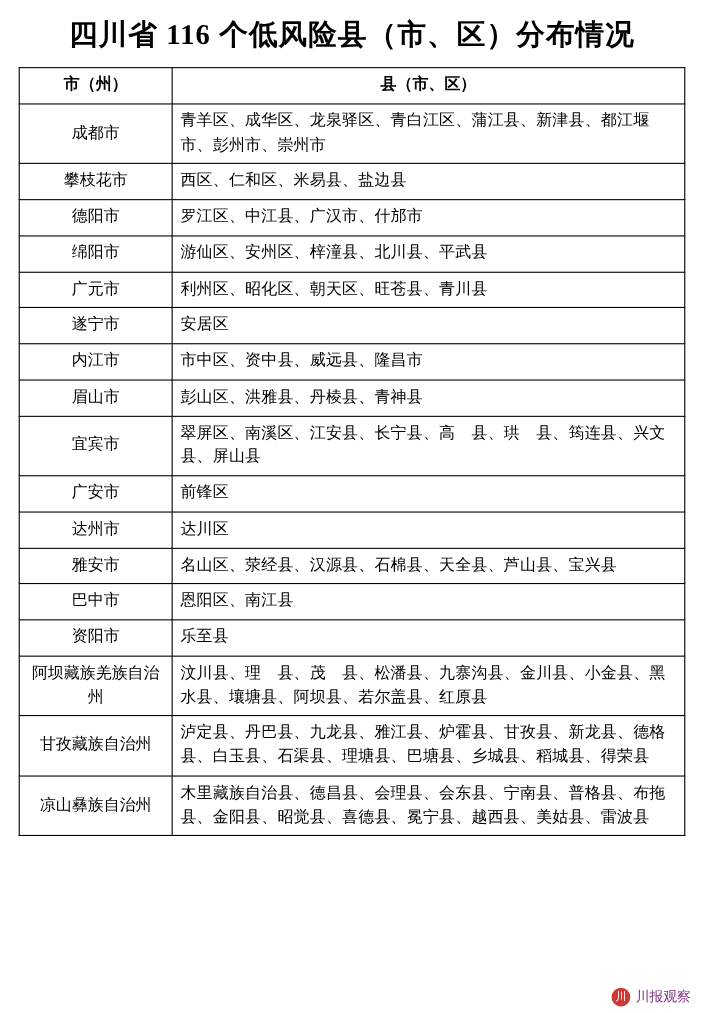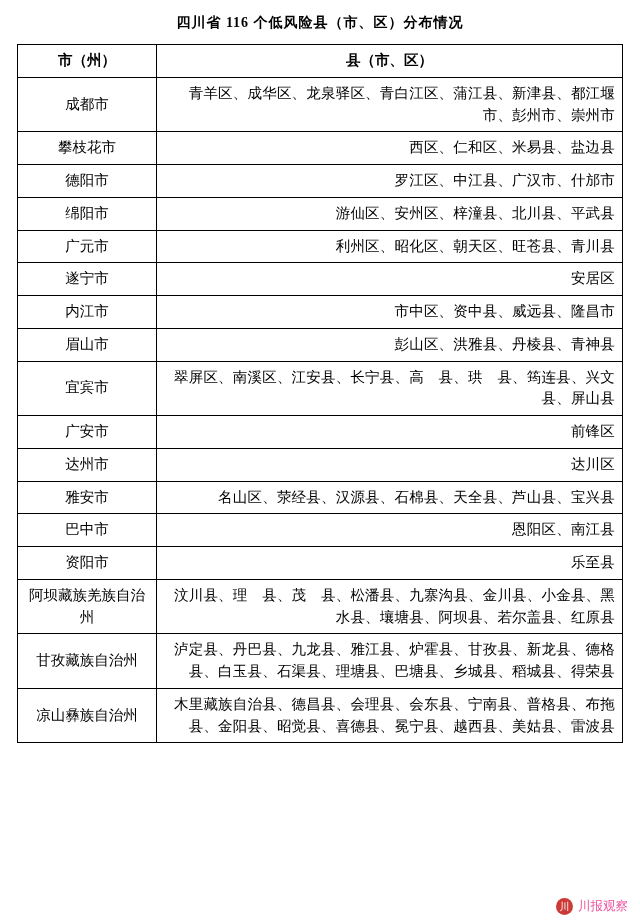--- a/index.html
+++ b/index.html
@@ -16,21 +16,21 @@
     overflow: hidden;
   }
   .page {
     width: 640px;
     height: 921px;
     position: relative;
     box-sizing: border-box;
   }
   .doc-title {
     text-align: center;
-    font-size: 14px;
+    font-size: 26px;
     font-weight: bold;
     letter-spacing: 1px;
     padding: 14px 0 12px 0;
     font-family: "Liberation Serif", "DejaVu Serif", serif;
   }
   table.dist-table {
     border-collapse: collapse;
     margin: 0 auto;
     width: 606px;
     table-layout: fixed;
@@ -52,21 +52,21 @@
   }
   th.head-city { width: 124px; }
   td.city {
     width: 124px;
     text-align: center;
     font-weight: normal;
     font-size: 15px;
     white-space: pre-line;
   }
   td.counties {
-    text-align: right;
+    text-align: left;
     font-size: 14.5px;
     letter-spacing: 0.2px;
   }
   .watermark {
     position: absolute;
     right: 12px;
     bottom: 6px;
     display: flex;
     align-items: center;
     gap: 5px;
@@ -78,21 +78,21 @@
     border-radius: 50%;
     background: #c9302c;
     color: #ffffff;
     font-size: 10px;
     line-height: 17px;
     text-align: center;
     font-family: "Liberation Sans", sans-serif;
   }
   .wm-text {
     font-size: 12.5px;
-    color: #ec4899;
+    color: #701a75;
     font-family: Liberation Sans, sans-serif;
   }
 </style>
 </head>
 <body>
 
 <div class="page">
 
   <div class="doc-title">四川省 116 个低风险县（市、区）分布情况</div>
 

